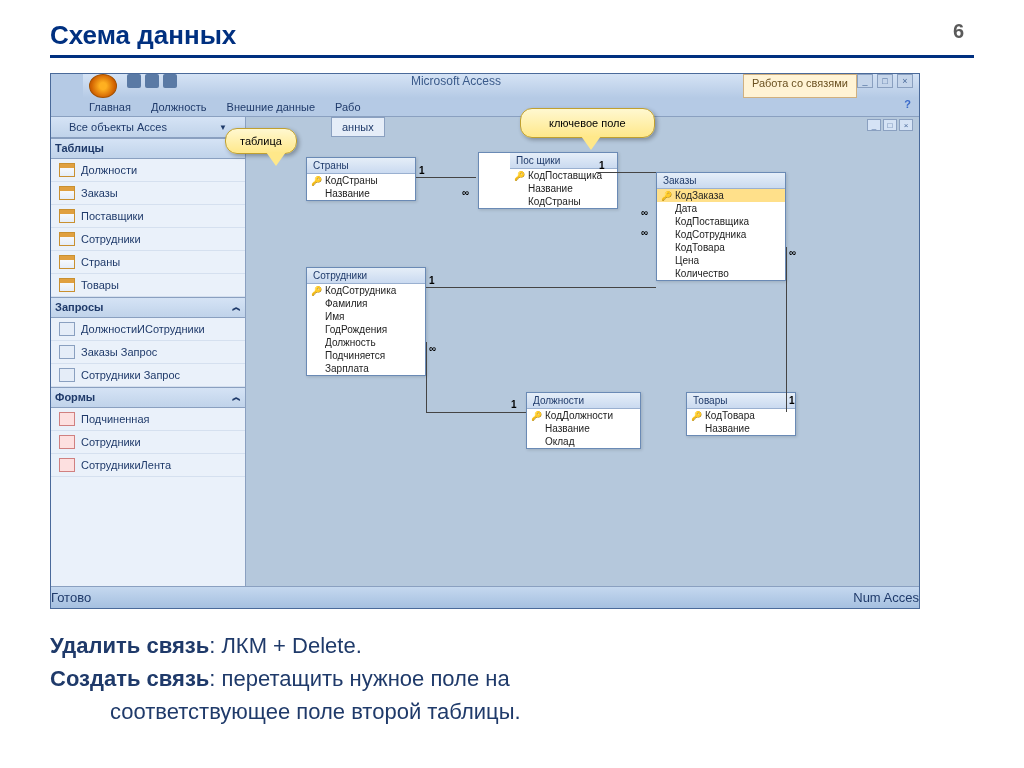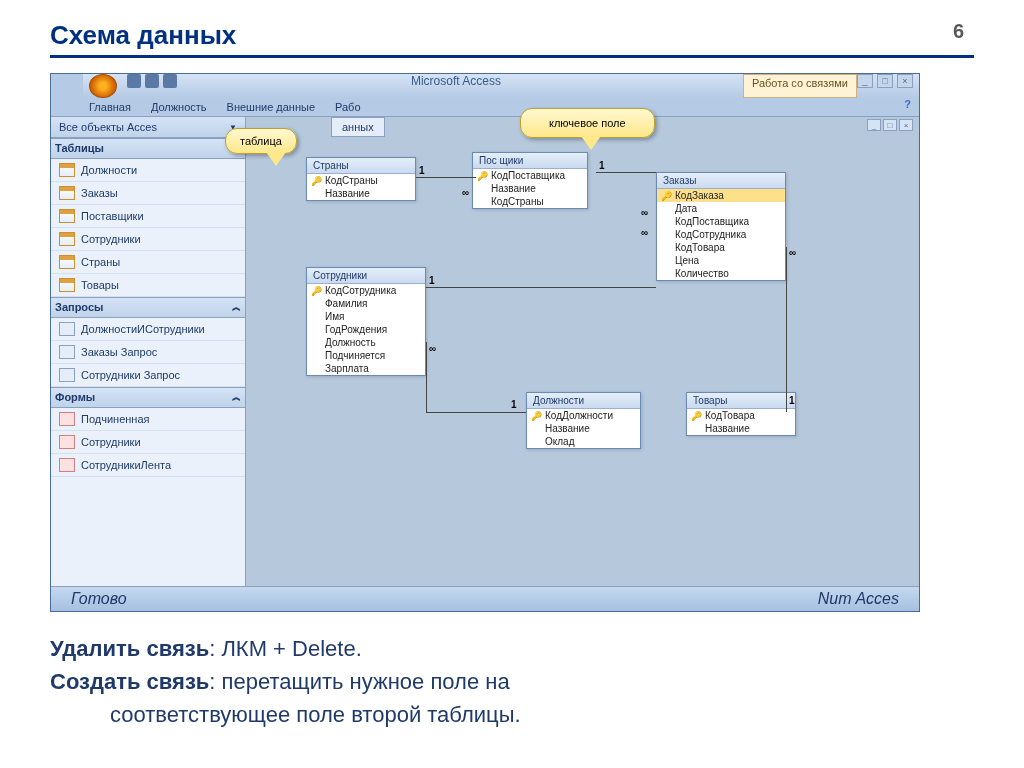--- a/index.html
+++ b/index.html
@@ -19,21 +19,21 @@
 .win-controls { display:flex; gap:4px; }
 .win-ctrl { width:16px; height:14px; background:#c5d5ea; border:1px solid #8aa0c0; font-size:9px; display:flex; align-items:center; justify-content:center; color:#4a6a9a;}
 
 .ribbon-tabs { display:flex; padding-left:28px; background:#b5cae5; font-size:11px; }
 .ribbon-tab { padding:3px 10px; color:#1f3a6a; cursor:pointer; }
 .help-icon { margin-left:auto; margin-right:8px; color:#3a6aca; font-weight:bold;}
 
 .workspace { display:flex; background:#e5edf8; border-top:1px solid #8aa0c0; min-height:470px; }
 
 .nav-pane { width: 195px; border-right:1px solid #8aa0c0; background:#eaf1fa; }
-.nav-header { background:linear-gradient(#d5e3f5,#c0d3ea); padding:4px 8px; border-bottom:1px solid #8aa0c0; color:#1f3a6a; font-size:11px; display:flex; align-items:center; }
+.nav-header { background:linear-gradient(#d5e3f5,#c0d3ea); padding:4px 18px; border-bottom:1px solid #8aa0c0; color:#1f3a6a; font-size:11px; display:flex; align-items:center; }
 .nav-header .dd { margin-left:auto; font-size:8px;}
 .nav-section { background:linear-gradient(#d5e3f5,#c0d3ea); padding:3px 4px; border-top:1px solid #8aa0c0; border-bottom:1px solid #8aa0c0; color:#1f3a6a; font-size:11px; font-weight:bold; display:flex; }
 .nav-section .chev { margin-left:auto; font-size:9px;}
 .nav-item { display:flex; align-items:center; padding:4px 8px; border-bottom:1px solid #d5e0ef; color:#1f3a6a; font-size:11px; cursor:pointer; }
 .nav-item .icon { width:16px; height:14px; margin-right:6px; display:inline-block; }
 .icon-table { background:linear-gradient(#fff,#e5edf8); border:1px solid #c99030; position:relative;}
 .icon-table::before { content:""; position:absolute; top:0;left:0;right:0;height:4px; background:#e0a040;}
 .icon-query { background:#e5edf8; border:1px solid #8aa0c0; position:relative;}
 .icon-form { background:#fde0e0; border:1px solid #d08080;}
 
@@ -50,21 +50,21 @@
 .key { position:absolute; left:4px; top:2px; font-size:9px; color:#c08000;}
 
 .rel-line { position:absolute; background:#444; }
 .rel-lbl { position:absolute; font-size:10px; font-weight:bold; color:#000;}
 
 .callout { position:absolute; background:linear-gradient(#fff8d0,#ffe88a); border:1px solid #c0a030; border-radius:12px; padding:6px 14px; font-size:11px; box-shadow:2px 2px 4px rgba(0,0,0,0.3); z-index:50;}
 .callout .tail { position:absolute; width:0; height:0; }
 .tail-down { border-left:10px solid transparent; border-right:10px solid transparent; border-top:14px solid #ffe88a; bottom:-13px; left:40px;}
 .tail-up { border-left:10px solid transparent; border-right:10px solid transparent; border-bottom:14px solid #ffe88a; top:-13px; left:100px;}
 
-.statusbar { background:linear-gradient(#c5d8ef,#a5c0e0); padding:3px 20px; font-size:16px; color:#1f3a6a; display:flex; border-top:1px solid #8aa0c0;font-style:italic;}
+.statusbar { background:linear-gradient(#c5d8ef,#a5c0e0); padding:3px 0; font-size:13px; color:#1f3a6a; display:flex; border-top:1px solid #8aa0c0;}
 .statusbar .right { margin-left:auto; }
 
 .notes { margin-top:20px; font-size:22px; color:#1f3a6a; line-height:1.5; }
 .notes .term { font-weight:bold; }
 .notes .term2 { font-weight:bold; }
 .notes .cont { padding-left:60px; }
 </style>
 </head>
 <body>
 
@@ -176,21 +176,21 @@
         </div>
 
         <div class="diagram">
 
           <div class="entity" style="left:60px; top:20px; width:110px;">
             <div class="entity-title">Страны</div>
             <div class="entity-row"><span class="key">🔑</span><span>КодСтраны</span></div>
             <div class="entity-row"><span>Название</span></div>
           </div>
 
-          <div class="entity" style="left:226px; top:15px; width:116px;">
+          <div class="entity" style="left:232px; top:15px; width:140px;padding-left:31px;">
             <div class="entity-title">Пос             щики</div>
             <div class="entity-row"><span class="key">🔑</span><span>КодПоставщика</span></div>
             <div class="entity-row"><span>Название</span></div>
             <div class="entity-row"><span>КодСтраны</span></div>
           </div>
 
           <div class="entity" style="left:410px; top:35px; width:130px;">
             <div class="entity-title">Заказы</div>
             <div class="entity-row sel"><span class="key">🔑</span><span>КодЗаказа</span></div>
             <div class="entity-row"><span>Дата</span></div>

